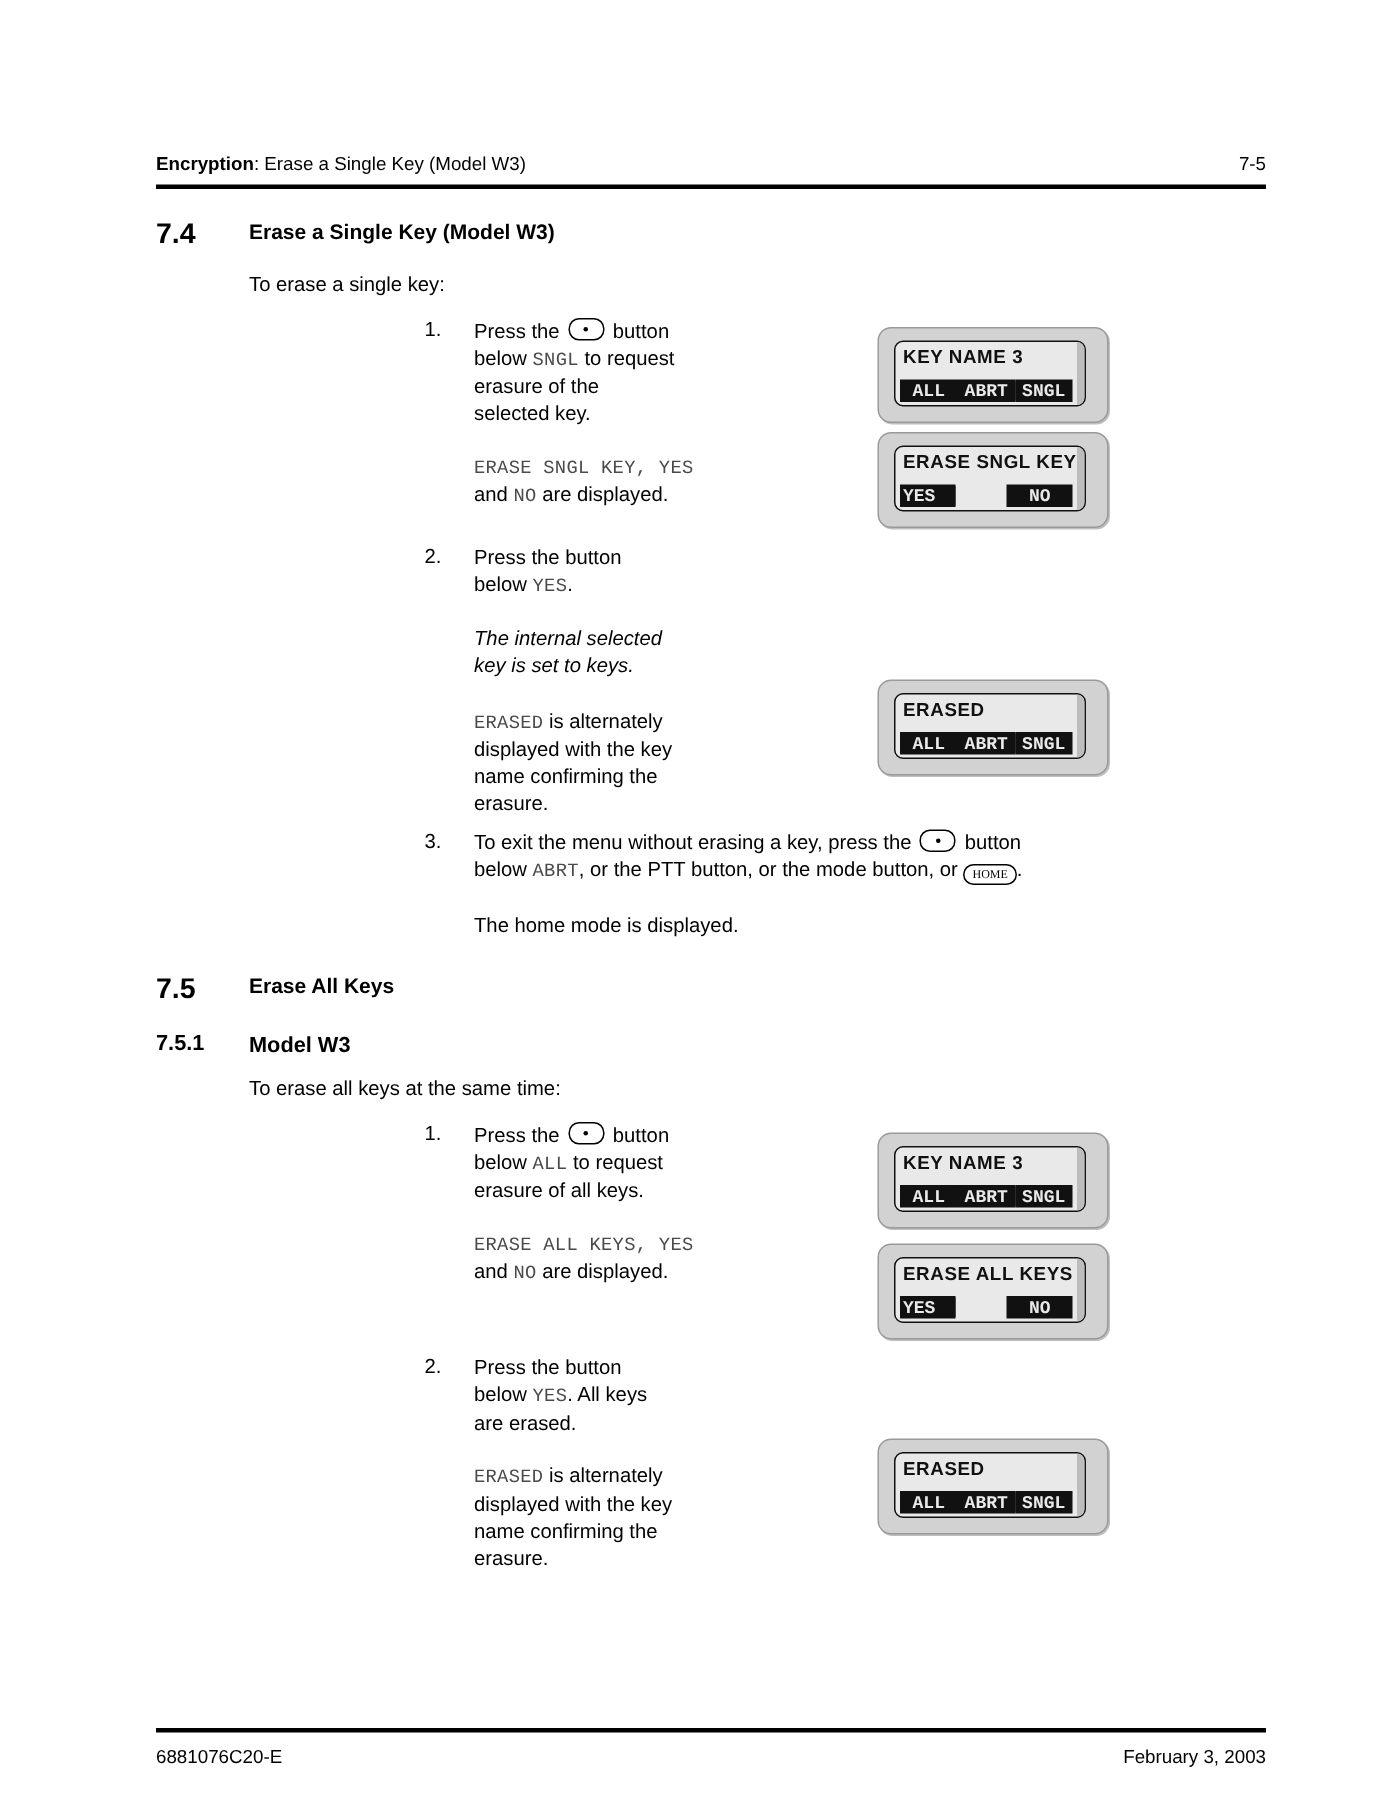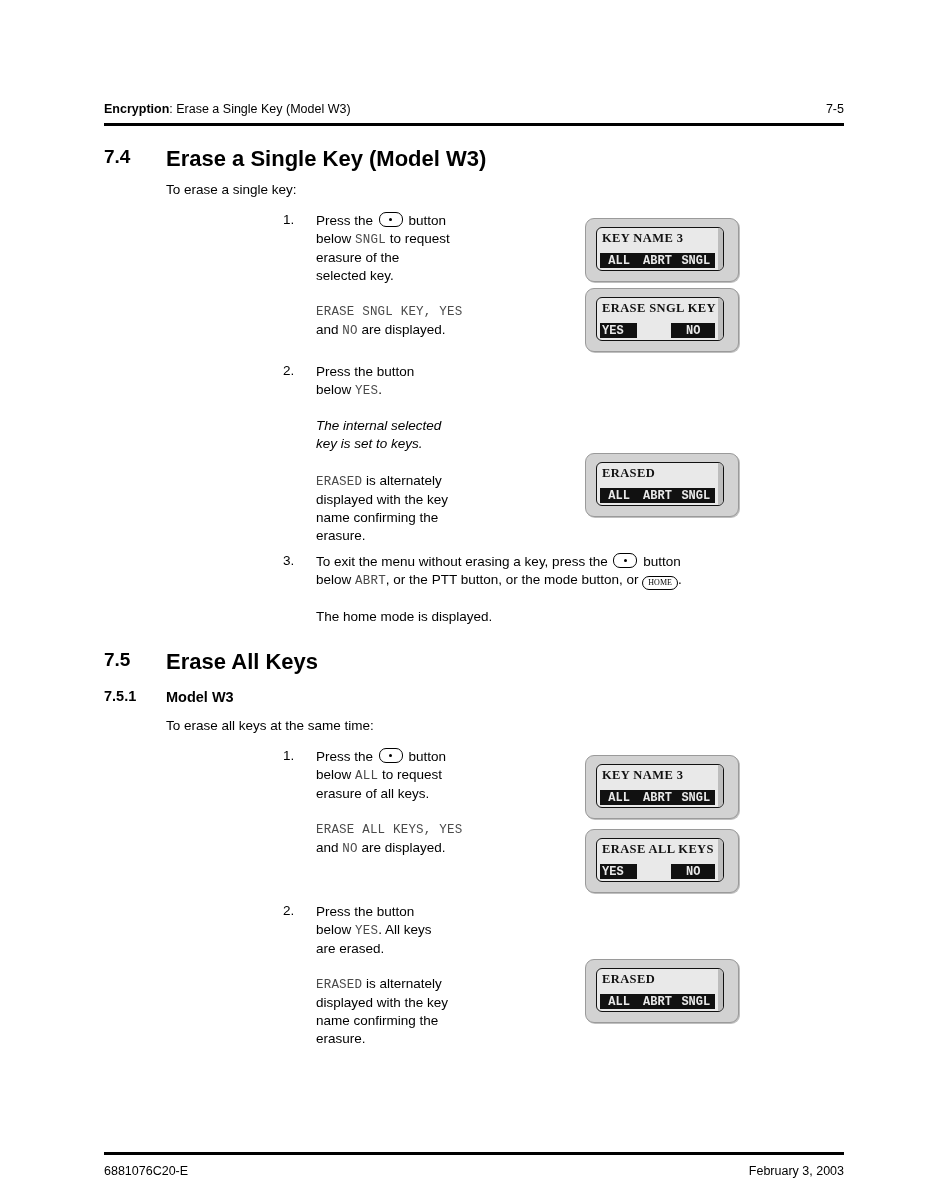--- a/index.html
+++ b/index.html
@@ -52,21 +52,21 @@
   }
 
   
   .h1-num {
     position: absolute;
     font-size: 19px;
     font-weight: bold;
   }
   .h1-text {
     position: absolute;
-    font-size: 22px;
+    font-size: 14px;
     font-weight: bold;
   }
   .h2-num {
     position: absolute;
     font-size: 14.5px;
     font-weight: bold;
   }
   .h2-text {
     position: absolute;
     font-size: 14.5px;
@@ -153,21 +153,21 @@
     
     content: "";
     position: absolute;
     right: 0; top: 0; bottom: 0; width: 5px;
     background: #bdbdbd;
   }
   .scr-line1 {
     position: absolute;
     left: 5px; top: 3px;
     width: 112px;
-    font-family: Liberation Serif, serif;
+    font-family: Liberation Sans, sans-serif;
     font-size: 12.5px;
     font-weight: bold;
     letter-spacing: 0.4px;
     color: #111;
     white-space: nowrap;
   }
   .softbar {
     position: absolute;
     left: 3px; bottom: 2px;
     width: 115px; height: 15px;

